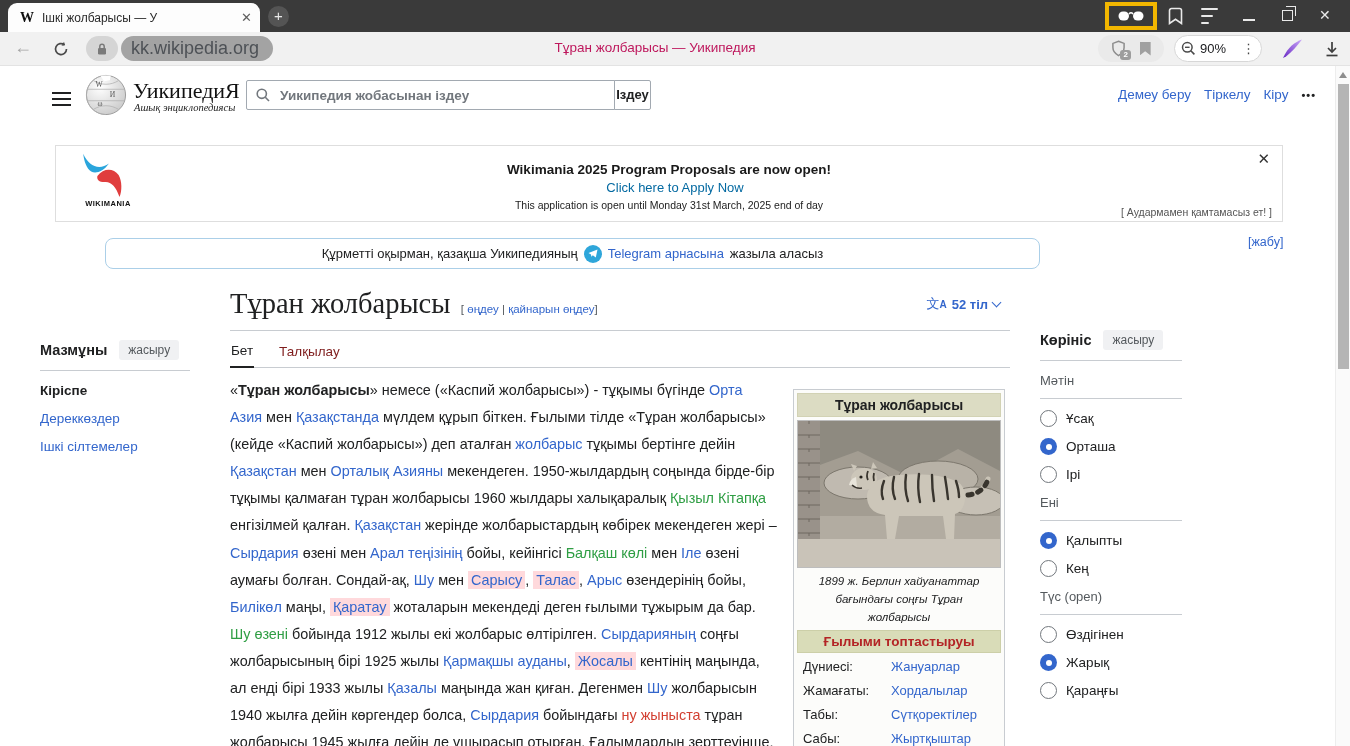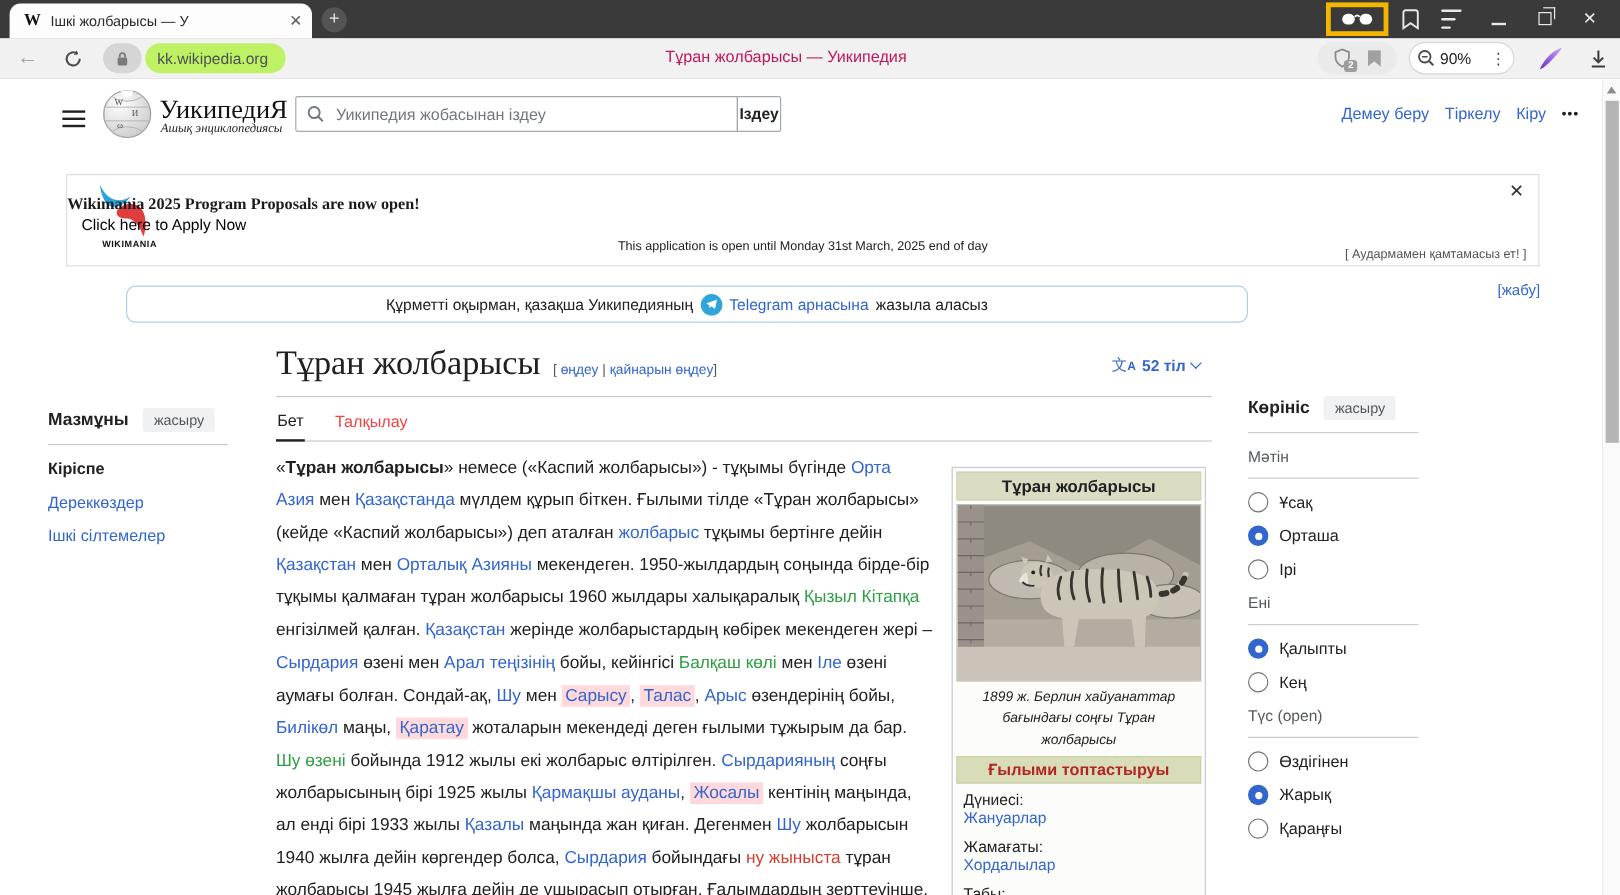--- a/index.html
+++ b/index.html
@@ -22,22 +22,22 @@
   .win-min{position:absolute;left:1243px;top:19px;width:12px;height:2px;background:#e9e9e9;}
   .win-restore{position:absolute;left:1282px;top:10px;width:9px;height:9px;border:1.5px solid #e9e9e9;}
   .win-restore:before{content:"";position:absolute;left:3px;top:-5px;width:9px;height:9px;border:1.5px solid #e9e9e9;
           border-left:none;border-bottom:none;}
   .win-close{position:absolute;left:1319px;top:7px;font-size:14px;color:#e9e9e9;}
   
   .toolbar{position:absolute;left:0;top:32px;width:1350px;height:34px;background:#f1f1f1;border-bottom:1px solid #e3e3e3;box-sizing:border-box;}
   .nav-back{position:absolute;left:14px;top:5px;font-size:18px;color:#a6a6a6;}
   .addr{position:absolute;left:86px;top:4px;height:25px;display:flex;align-items:center;}
   .addr .lock{width:32px;height:25px;background:#d5d5d5;border-radius:13px;display:flex;align-items:center;justify-content:center;margin-right:3px;}
-  .addr .urlpill{height:25px;background:#bef264;border-radius:13px;display:flex;align-items:center;padding:0 14px 0 10px;
-                 font-size:13px;color:#4d5156;}
+  .addr .urlpill{height:25px;background:#a3a3a3;border-radius:13px;display:flex;align-items:center;padding:0 14px 0 10px;
+                 font-size:18px;color:#4d5156;}
   .ptitle{position:absolute;left:300px;right:340px;top:8px;text-align:center;font-size:13.5px;color:#be185d;white-space:nowrap;}
   .right-pill{position:absolute;left:1098px;top:3px;width:66px;height:27px;background:#eaeaea;border-radius:14px;
               display:flex;align-items:center;justify-content:space-evenly;}
   .badge2{position:absolute;right:-5px;bottom:-3px;width:11px;height:10px;background:#9d9d9d;border-radius:3px;
           color:#fff;font-size:8px;font-weight:bold;line-height:10px;text-align:center;}
   .bookmark-flag{width:11px;height:14px;background:#a0a0a0;clip-path:polygon(0 0,100% 0,100% 100%,50% 70%,0 100%);}
   .zoom-pill{position:absolute;left:1174px;top:3px;width:88px;height:27px;background:#fff;border:1px solid #d7d7d7;
              border-radius:14px;display:flex;align-items:center;box-sizing:border-box;padding:0 6px;}
   .zoom-pill .zval{font-size:13px;color:#202124;margin:0 6px 0 4px;}
   .zoom-pill .vdiv{width:1px;height:15px;background:#e2e2e2;margin:0 5px;}
@@ -48,33 +48,33 @@
   .sb-thumb{position:absolute;left:2px;top:18px;width:11px;height:285px;background:#b5b5b5;}
   .sb-up{position:absolute;left:3px;top:6px;width:0;height:0;border-left:4.5px solid transparent;border-right:4.5px solid transparent;border-bottom:6px solid #8d8d8d;}
   
   .burger{position:absolute;left:52px;top:22px;width:19px;}
   .burger i{display:block;height:2px;background:#202122;margin:4px 0;}
   .globe{position:absolute;left:85px;top:8px;}
   .wordmark{position:absolute;left:133px;top:12px;font-family:"Liberation Serif",serif;font-size:22px;color:#111;}
   .tagline{position:absolute;left:134px;top:36px;font-family:"Liberation Serif",serif;font-style:italic;font-size:10.5px;color:#222;}
   .searchbox{position:absolute;left:246px;top:14px;width:369px;height:30px;border:1px solid #a2a9b1;border-radius:2px 0 0 2px;
              box-sizing:border-box;display:flex;align-items:center;background:#fff;}
-  .searchbox input{border:none;outline:none;flex:1;font-size:13.5px;font-family:"Liberation Sans",sans-serif;color:#404040;background:transparent;}
+  .searchbox input{border:none;outline:none;flex:1;font-size:13.5px;font-family:"Liberation Sans",sans-serif;color:#404040;background:transparent;font-weight:bold;}
   .searchbox input::placeholder{color:#72777d;}
   .search-btn{position:absolute;left:614px;top:14px;width:37px;height:30px;border:1px solid #a2a9b1;background:#fff;
               font-weight:bold;font-size:13px;color:#202122;box-sizing:border-box;text-align:center;line-height:28px;border-radius:0 2px 2px 0;}
   .hdr-links{position:absolute;left:1118px;top:21px;display:flex;gap:13px;font-size:13.5px;align-items:center;}
   .hdr-links .lnk{color:#3366cc;white-space:nowrap;}
   .hdr-ell{color:#202122;font-weight:bold;font-size:11px;letter-spacing:1px;}
   
   .banner{position:absolute;left:55px;top:79px;width:1228px;height:77px;background:#fff;border:1px solid #dedede;box-sizing:border-box;}
   .wm-logo{position:absolute;left:16px;top:6px;width:72px;text-align:center;}
   .wm-text{font-size:7.5px;font-weight:bold;letter-spacing:.5px;color:#111;margin-top:1px;}
-  .bn-t1{position:absolute;left:0;right:0;top:16px;text-align:left;font-weight:bold;font-size:13.5px;color:#1a1a1a;font-family:Liberation Serif, serif;}
-  .bn-t2{position:absolute;left:12px;right:0;top:34px;text-align:left;font-size:13px;color:#000000;}
+  .bn-t1{position:absolute;left:0;right:0;top:16px;text-align:center;font-weight:bold;font-size:13.5px;color:#1a1a1a;}
+  .bn-t2{position:absolute;left:12px;right:0;top:34px;text-align:center;font-size:13px;color:#0369a1;}
   .bn-t3{position:absolute;left:0;right:0;top:53px;text-align:center;font-size:10.5px;color:#222;}
   .bn-x{position:absolute;right:12px;top:4px;font-size:15px;color:#333;}
   .bn-tr{position:absolute;right:10px;bottom:3px;font-size:10.5px;color:#555;}
   .zhabu{position:absolute;left:1248px;top:169px;font-size:12.5px;color:#3366cc;}
   
   .tg{position:absolute;left:105px;top:172px;width:935px;height:31px;border:1px solid #abcfe8;border-radius:8px;
       box-sizing:border-box;display:flex;align-items:center;justify-content:center;gap:6px;font-size:13px;color:#202122;}
   .tg-ico{width:18px;height:18px;border-radius:50%;background:#2ea6da;display:inline-flex;align-items:center;justify-content:center;}
   .tg a,.tg .lnk{color:#3366cc;}
   
@@ -90,42 +90,42 @@
   .h1row{position:relative;height:34px;}
   h1.title{margin:0;font-family:"Liberation Serif",serif;font-weight:normal;font-size:28.5px;color:#202122;display:inline;}
   .editlinks{font-size:11.5px;color:#54595d;margin-left:6px;}
   .editlinks .lnk{color:#3366cc;}
   .langsel{position:absolute;right:10px;top:7px;color:#3366cc;font-size:13px;font-weight:bold;display:flex;align-items:center;gap:5px;}
   .lang-ico{font-weight:normal;}
   .chev{display:inline-block;width:6px;height:6px;border-right:1.5px solid currentColor;border-bottom:1.5px solid currentColor;
         transform:rotate(45deg);margin-top:-3px;}
   .rule1{height:1px;background:#c8ccd1;margin-top:8px;}
   .tabsrow{display:flex;align-items:flex-end;height:36px;border-bottom:1px solid #c8ccd1;font-size:13.5px;}
-  .wtab{padding:8px 1px;margin-right:24px;color:#ef4444;white-space:nowrap;}
+  .wtab{padding:8px 1px;margin-right:24px;color:#7f1d1d;white-space:nowrap;}
   .wtab.on{color:#202122;border-bottom:2px solid #202122;margin-bottom:-1px;}
   .wtab.plain{color:#202122;}
   .tabs-right{margin-left:auto;display:flex;align-items:flex-end;}
   .tabs-right .wtab{margin-right:0;margin-left:22px;display:flex;align-items:center;gap:5px;}
   
   .artbody{margin-top:0;}
   .artbody p{margin:9px 0 0 0;font-size:14.4px;line-height:27.1px;color:#202122;}
   .seg-b{font-weight:bold;}
   .seg-l{color:#3366cc;}
   .seg-g{color:#2f9e44;}
   .seg-r{color:#d23f31;}
   .seg-m{color:#3366cc;background:#ffd9dc;padding:1px 3px;}
   
   .infobox{float:right;width:212px;margin:12px 5px 8px 16px;border:1px solid #c8ccd1;background:#fcfcfa;
            box-sizing:border-box;padding:3px;font-size:13px;}
   .ib-title{background:#dcdcc3;border:1px solid #d2d2b4;font-weight:bold;font-size:14px;text-align:center;padding:3px 0;}
   .ib-img{margin-top:3px;border:1px solid #bdbdbd;display:block;width:202px;height:146px;}
   .ib-cap{font-style:italic;font-size:11.5px;text-align:center;line-height:1.55;padding:5px 6px 4px 6px;color:#202122;}
   .ib-sci{background:#d9dcb8;border:1px solid #cccfa8;color:#b32425;font-weight:bold;font-size:13.5px;text-align:center;padding:3px 0;}
   .ib-rows{padding:6px 2px 2px 6px;}
-  .ib-row{display:flex;margin-bottom:9px;flex-direction:column;}
+  .ib-row{display:flex;margin-bottom:9px;}
   .ib-row .lb{width:88px;flex:none;color:#202122;}
   .ib-row .vl{color:#3366cc;}
   
   .appearance{position:absolute;left:1040px;top:264px;width:142px;}
   .ap-head{display:flex;align-items:center;gap:12px;}
   .ap-title{font-weight:bold;font-size:14.5px;}
   .ap-div{height:1px;background:#c8ccd1;margin:10px 0;}
   .ap-label{font-size:13px;color:#54595d;margin:12px 0 0 0;}
   .radio-row{display:flex;align-items:center;gap:9px;margin:11px 0;font-size:13.5px;color:#202122;}
   .radio{width:17px;height:17px;border-radius:50%;border:1.5px solid #72777d;box-sizing:border-box;background:#fff;flex:none;}

